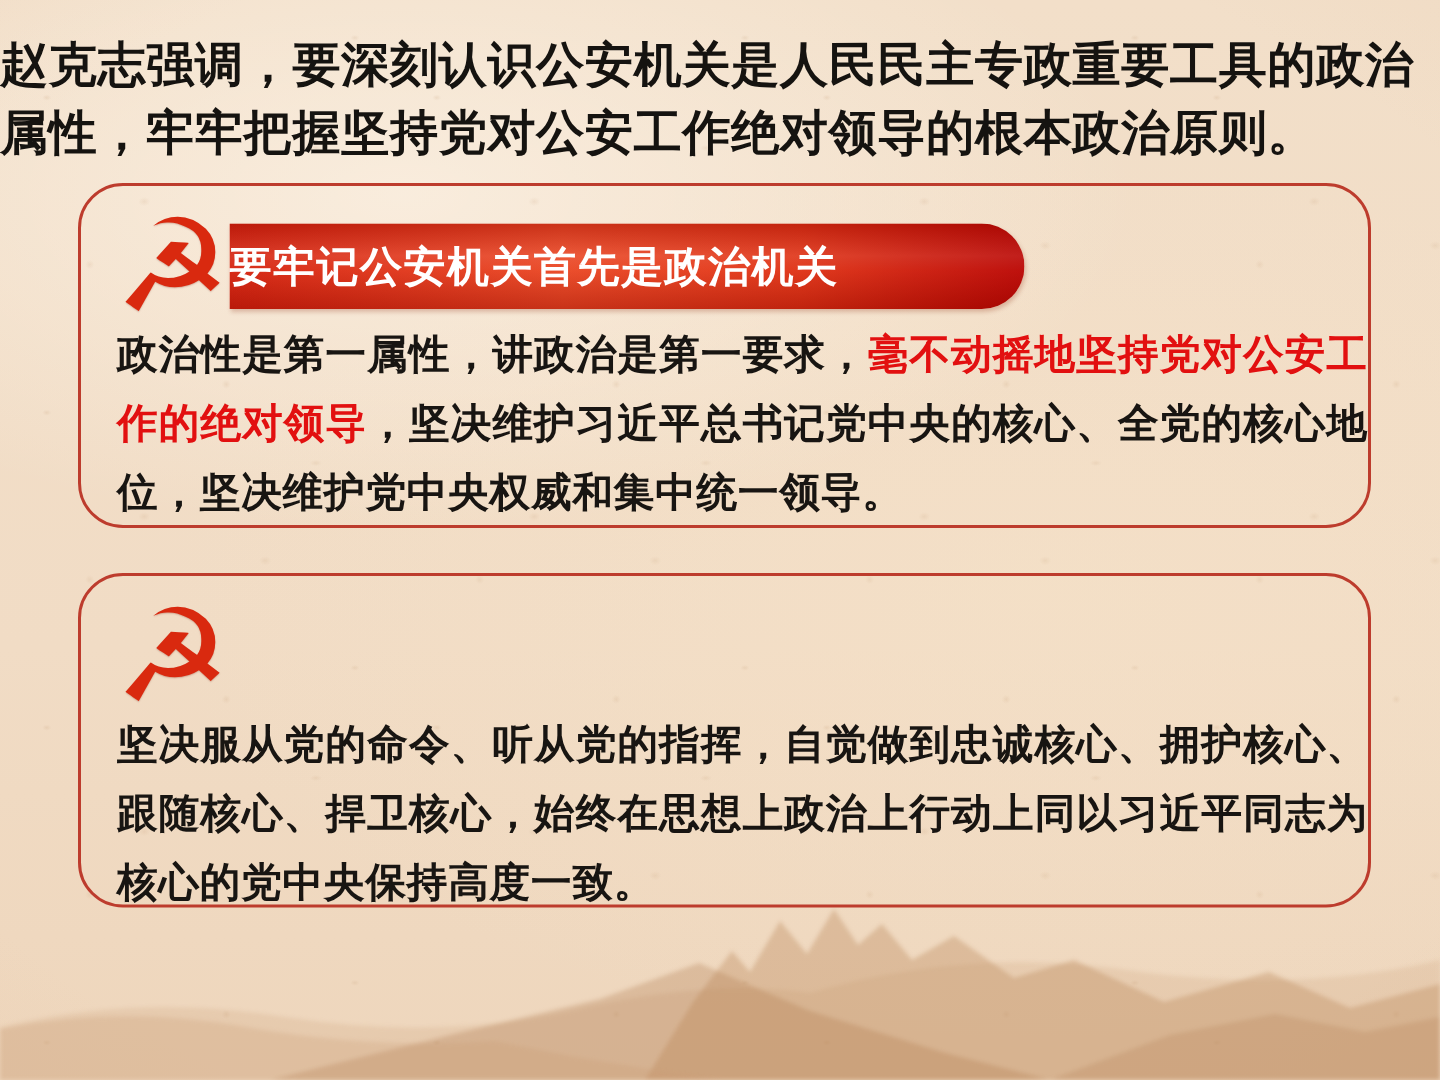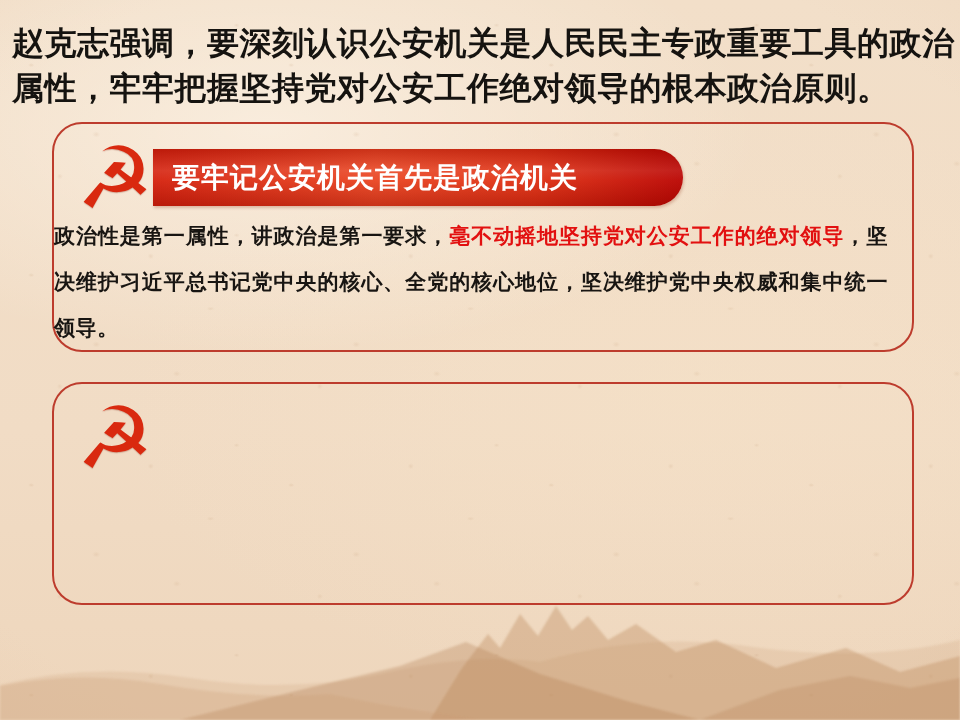--- a/index.html
+++ b/index.html
@@ -25,21 +25,21 @@
       radial-gradient(3px 3px at 58% 22%, rgba(190,150,110,0.16), transparent 100%),
       radial-gradient(4px 2px at 81% 47%, rgba(190,150,110,0.15), transparent 100%),
       radial-gradient(3px 3px at 23% 84%, rgba(190,150,110,0.14), transparent 100%),
       radial-gradient(4px 3px at 68% 78%, rgba(190,150,110,0.14), transparent 100%),
       radial-gradient(3px 2px at 91% 12%, rgba(190,150,110,0.16), transparent 100%);
     background-size: 260px 210px;
   }
 
   .slide-title {
     position: absolute;
-    left: 12px; top: 21px; width: 946px;
+    left: 0; top: 21px; width: 946px;
     font-size: 32px; line-height: 45px;
     letter-spacing: 0.5px;
     font-weight: bold;
     color: #151310;
   }
 
   .card {
     position: absolute;
     left: 52px; width: 862px;
     border: 2px solid #bd3c2d;
@@ -65,37 +65,36 @@
     text-align: center;
     text-shadow: 0 1px 1px rgba(120,20,5,0.25);
     z-index: 2;
   }
   .banner {
     margin-left: -7px;
     width: 530px;
     height: 57px;
     display: flex;
     align-items: center;
-    padding-left: 19px;
     border-radius: 0 29px 29px 0;
     color: #ffffff;
     font-size: 28px;
     font-weight: bold;
     letter-spacing: 1px;
     background-image:
       linear-gradient(180deg, rgba(130,5,0,0.30) 0%, rgba(255,255,255,0.10) 38%, rgba(255,230,220,0.05) 55%, rgba(120,5,0,0.30) 100%),
       linear-gradient(90deg, #d5220e 0%, #ea4623 42%, #df3114 72%, #ba0502 100%);
     box-shadow: 1px 2px 3px rgba(140,40,10,0.25);
     z-index: 1;
   }
 
   .card-body {
-    margin: -7px 10px 0 0;
+    margin: -7px 10px 0 24px;
     width: 834px;
-    font-size: 21px;
+    font-size: 27px;
     line-height: 46px;
     letter-spacing: 0.6px;
     font-weight: 600;
     color: #181512;
     text-align: justify;
   }
   .hl { color: #e21010; }
 
   .mountains {
     position: absolute;
@@ -129,13 +128,16 @@
   </div>
   <div class="card-body">
     <span>政治性是第一属性，讲政治是第一要求，</span><span class="hl">毫不动摇地坚持党对公安工作的绝对领导</span><span>，坚决维护习近平总书记党中央的核心、全党的核心地位，坚决维护党中央权威和集中统一领导。</span>
   </div>
 </div>
 
 <div class="card card-2">
   <div class="card-header">
     <div class="emblem">☭</div>
   </div>
+  <div class="card-body">
+    <span>坚决服从党的命令、听从党的指挥，自觉做到忠诚核心、拥护核心、跟随核心、捍卫核心，始终在思想上政治上行动上同以习近平同志为核心的党中央保持高度一致。</span><span class="hl"></span><span></span>
+  </div>
 </div>
 
 </body></html>

